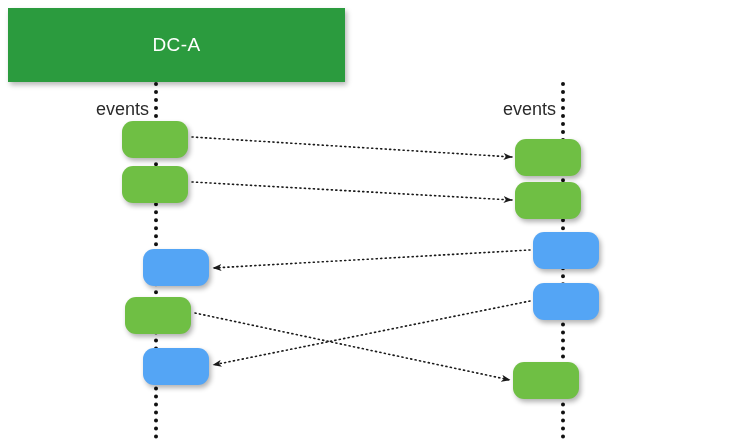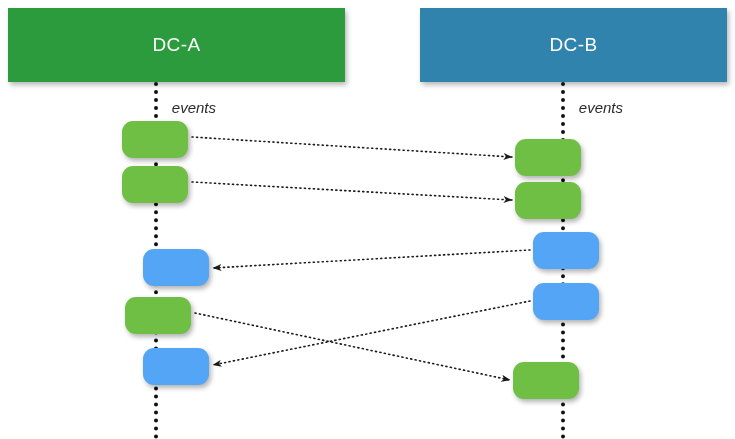--- a/index.html
+++ b/index.html
@@ -27,25 +27,24 @@
     letter-spacing: 0.4px;
     box-shadow: 2px 3px 5px rgba(0,0,0,0.28);
   }
   .lifeline {
     position: absolute;
     width: 0;
     border-left: 4px dotted #111111;
   }
   .events-label {
     position: absolute;
-    font-size: 15px;
+    font-size: 18px;
     color: #2b2b2b;
-    text-align: right;
+    text-align: left;
     white-space: nowrap;
-    font-style: italic;
   }
   .evt-box {
     position: absolute;
     border-radius: 11px;
     box-shadow: 2px 3px 5px rgba(0,0,0,0.30);
   }
   svg.arrows {
     position: absolute;
     left: 0;
     top: 0;
@@ -61,23 +60,20 @@
     fill: none;
   }
 </style>
 </head>
 <body>
 
 <div id="canvas" style="width: 735px; height: 439px; background: rgb(255, 255, 255);">
 
   <div class="header-bar" id="hdr-0" style="left: 8px; top: 8px; width: 337px; height: 74px; background: rgb(43, 155, 62); color: rgb(255, 255, 255);">
     <span>DC-A</span>
-  </div>
-  <div class="header-bar" id="hdr-1" style="left: 420px; top: 8px; width: 307px; height: 74px; background: rgb(47, 131, 172); color: rgb(255, 255, 255);">
-    <span>DC-B</span>
   </div>
 
   <div class="lifeline" id="life-0" style="left: 154px; top: 82px; height: 357px; border-left-color: rgb(17, 17, 17);"></div>
   <div class="lifeline" id="life-1" style="left: 561px; top: 82px; height: 357px; border-left-color: rgb(17, 17, 17);"></div>
 
   <div class="events-label" id="evl-0" style="left: 96px; top: 99px; width: 120px; color: rgb(43, 43, 43);">events</div>
   <div class="events-label" id="evl-1" style="left: 503px; top: 99px; width: 120px; color: rgb(43, 43, 43);">events</div>
 
   <svg class="arrows" viewBox="0 0 735 439">
     <defs>

